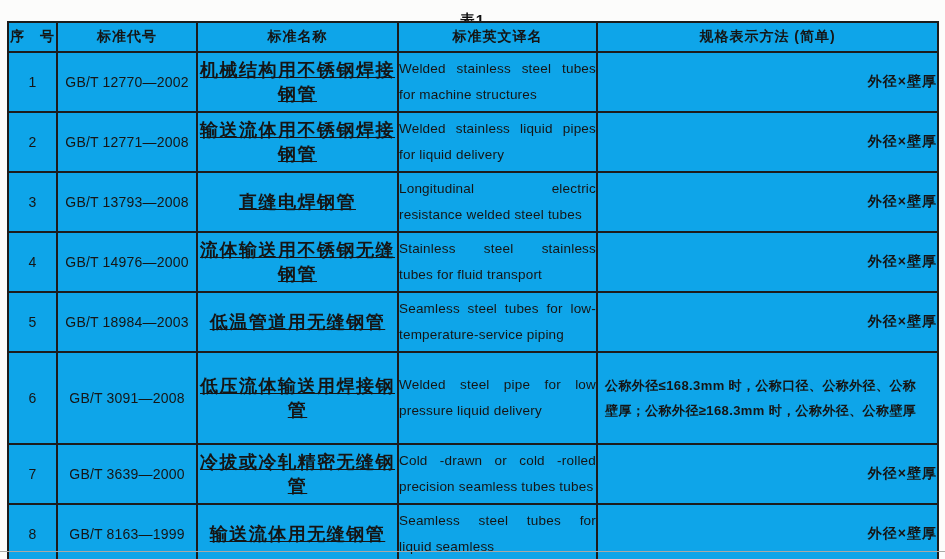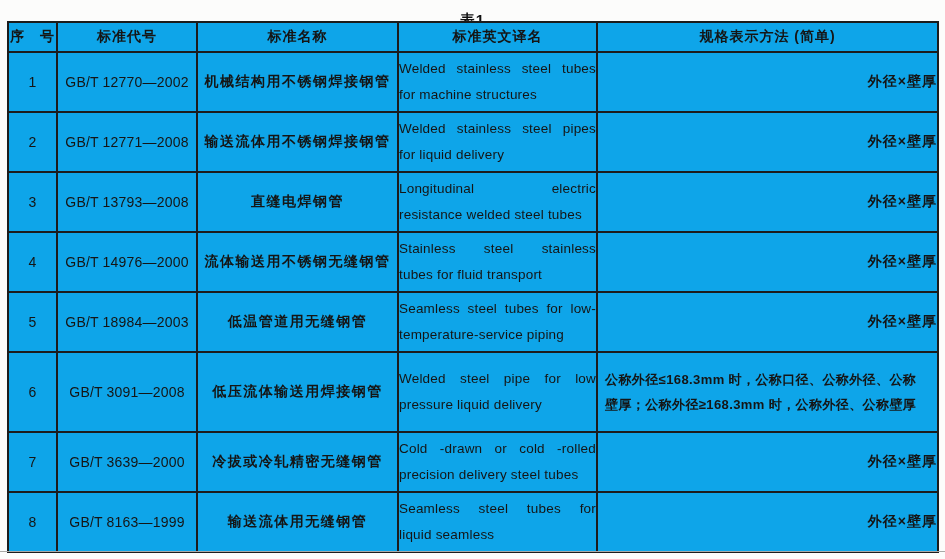--- a/index.html
+++ b/index.html
@@ -51,23 +51,24 @@
     font-size:14px;
   }
   td.c-code{
     text-align:center;
     font-size:14px;
     letter-spacing:0.2px;
     white-space:nowrap;
   }
   td.c-name{
     text-align:center;
-    font-size:14px;
+    font-size:18px;
     font-weight:600;
     letter-spacing:1.5px;
+    text-decoration:underline;
   }
   td.c-en{
     padding:0 6px;
     font-size:13.5px;
     letter-spacing:0.2px;
     border-radius:29px;
   }
   .eline{
     line-height:26px;
     white-space:nowrap;
@@ -79,21 +80,21 @@
     text-align-last:justify;
   }
   td.c-spec{
     text-align:right;
     font-size:14px;
     font-weight:600;
     letter-spacing:1px;
   }
   td.c-spec.multiline{
     text-align:left;
-    padding:10px 7px;
+    padding:16px 7px;
     font-size:13px;
     font-weight:600;
     letter-spacing:0.4px;
   }
   td.c-spec.multiline .sline{
     line-height:25px;
     white-space:nowrap;
   }
   .bottom-rule{
     position:absolute;
@@ -137,21 +138,21 @@
           </td>
           <td class="c-spec">
             <div class="sline">外径×壁厚</div>
           </td>
         </tr>
         <tr>
           <td class="c-no">2</td>
           <td class="c-code">GB/T 12771—2008</td>
           <td class="c-name">输送流体用不锈钢焊接钢管</td>
           <td class="c-en">
-            <div class="eline just">Welded stainless steel pipes</div>
+            <div class="eline just">Welded stainless liquid pipes</div>
             <div class="eline">for liquid delivery</div>
           </td>
           <td class="c-spec">
             <div class="sline">外径×壁厚</div>
           </td>
         </tr>
         <tr>
           <td class="c-no">3</td>
           <td class="c-code">GB/T 13793—2008</td>
           <td class="c-name">直缝电焊钢管</td>
@@ -199,21 +200,21 @@
             <div class="sline">公称外径≤168.3mm 时，公称口径、公称外径、公称</div>
             <div class="sline">壁厚；公称外径≥168.3mm 时，公称外径、公称壁厚</div>
           </td>
         </tr>
         <tr>
           <td class="c-no">7</td>
           <td class="c-code">GB/T 3639—2000</td>
           <td class="c-name">冷拔或冷轧精密无缝钢管</td>
           <td class="c-en">
             <div class="eline just">Cold -drawn or cold -rolled</div>
-            <div class="eline">precision delivery steel tubes</div>
+            <div class="eline">precision seamless tubes tubes</div>
           </td>
           <td class="c-spec">
             <div class="sline">外径×壁厚</div>
           </td>
         </tr>
         <tr>
           <td class="c-no">8</td>
           <td class="c-code">GB/T 8163—1999</td>
           <td class="c-name">输送流体用无缝钢管</td>
           <td class="c-en">

